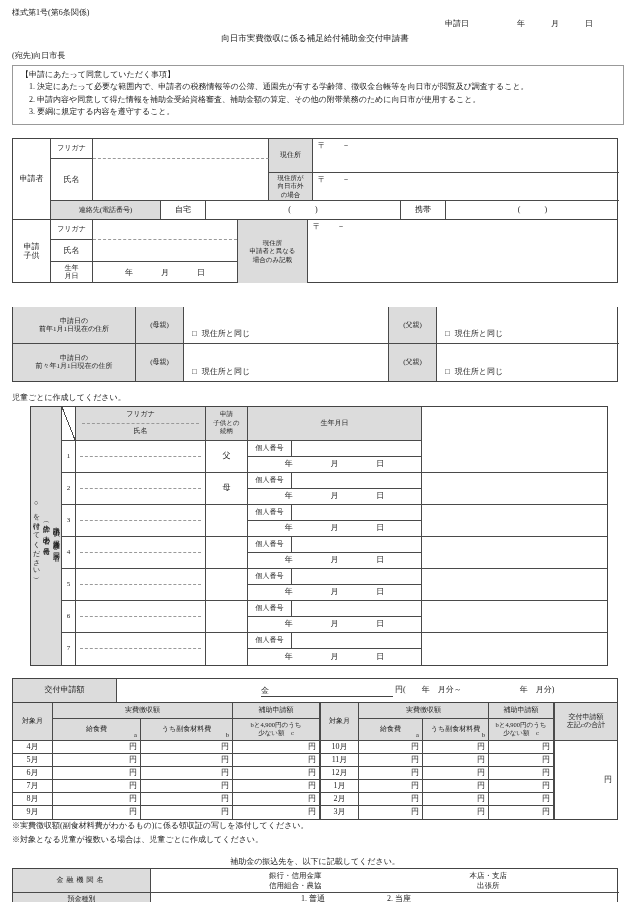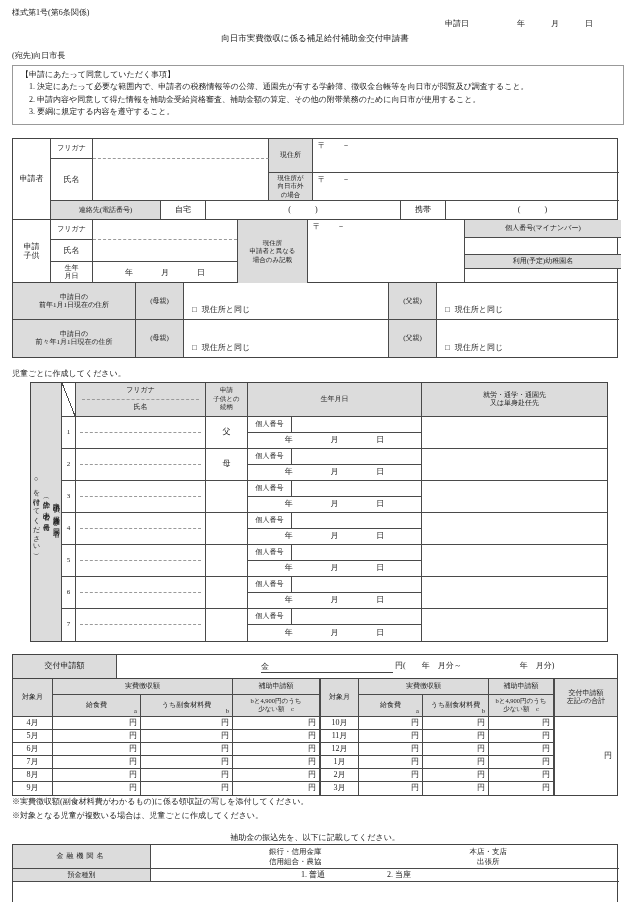--- a/index.html
+++ b/index.html
@@ -39,21 +39,21 @@
   .contact-flex>div{box-sizing:border-box;height:100%;}
 
   
   .child{display:flex;height:63px;}
   .child-a{display:grid;grid-template-columns:38px 42px 144px;grid-template-rows:20px 22px 21px;}
   .child-b{display:grid;grid-template-columns:70px 156px;grid-template-rows:63px;border-left:1px solid #4a4a4a;}
   .child-c{display:grid;grid-template-columns:156px;grid-template-rows:18px 17px 14px 14px;border-left:1px solid #4a4a4a;}
   .postal{display:flex;align-items:flex-start;padding:2px 0 0 5px;white-space:pre;}
 
   
-  .history{display:grid;grid-template-columns:123px 48px 205px 48px 182px;grid-template-rows:37px 37px;}
+  .history{display:grid;grid-template-columns:123px 48px 205px 48px 182px;grid-template-rows:37px 37px;margin-top:24px;}
   .chkcell{display:flex;flex-direction:column;justify-content:flex-end;}
   .chkline{display:flex;align-items:center;padding:0 0 4px 8px;gap:5px;}
 
   
   .hh-caption{margin-top:11px;margin-left:0px;}
   .hh-tbl{margin-left:18px;margin-top:3px;width:578px;display:flex;border:1px solid #444;box-sizing:border-box;}
   .vlabel{width:32px;border-right:1px solid #4a4a4a;writing-mode:vertical-rl;text-orientation:upright;
           text-align:center;font-size:7px;letter-spacing:1px;padding:2px 0;box-sizing:border-box;}
   .vlabel div{line-height:10px;}
   .hh-right{flex:1;display:flex;flex-direction:column;}
@@ -161,26 +161,20 @@
         <span>月</span>
         <span>日</span>
       </div>
     </div>
     <div class="child-b">
       <div class="c g br fs65 pre">現住所
 申請者と異なる
 場合のみ記載</div>
       <div class="postal"><span>〒　　－</span></div>
     </div>
-    <div class="child-c">
-      <div class="c g bb fs7">個人番号(マイナンバー)</div>
-      <div class="bb"></div>
-      <div class="c g bb fs7">利用(予定)幼稚園名</div>
-      <div></div>
-    </div>
   </div>
 
   <div class="history tbl ntop">
     <div class="c g br bb fs7 pre">申請日の
 前年1月1日現在の住所</div>
     <div class="c g br bb fs7">(母親)</div>
     <div class="chkcell br bb">
       <div class="chkline">
           <span>□</span>
           <span>現住所と同じ</span>
@@ -222,22 +216,20 @@
       <div class="hh-head">
         <div class="br bb diag"></div>
         <div class="br bb g namehead fs7">
           <div class="db" style="margin:0 6px">フリガナ</div>
           <div>氏名</div>
         </div>
         <div class="c br bb g pre fs65">申請
 子供との
 続柄</div>
         <div class="c br bb g fs7" style="grid-area:1/4/2/6">生年月日</div>
-        <div class="c bb g pre fs7">就労・通学・通園先
-又は単身赴任先</div>
       </div>
       <div class="hh-rows">
 
       <div class="hh-row">
           <div class="c br rb fs7" style="grid-area:1/1/3/2">1</div>
           <div class="br rb namecell" style="grid-area:1/2/3/3">
             <div class="db" style="margin:0 4px"></div>
             <div></div>
           </div>
           <div class="c br rb" style="grid-area:1/3/3/4">父</div>

